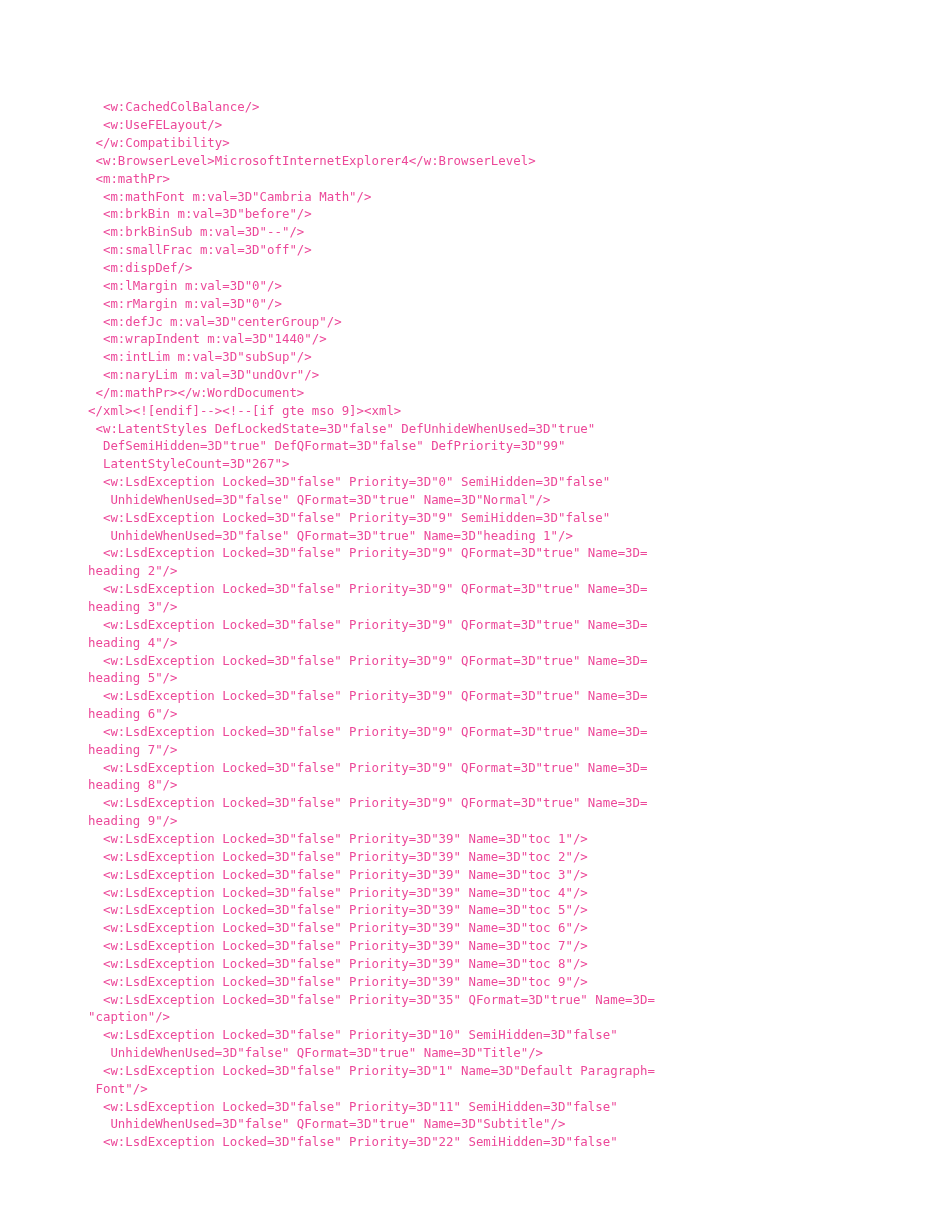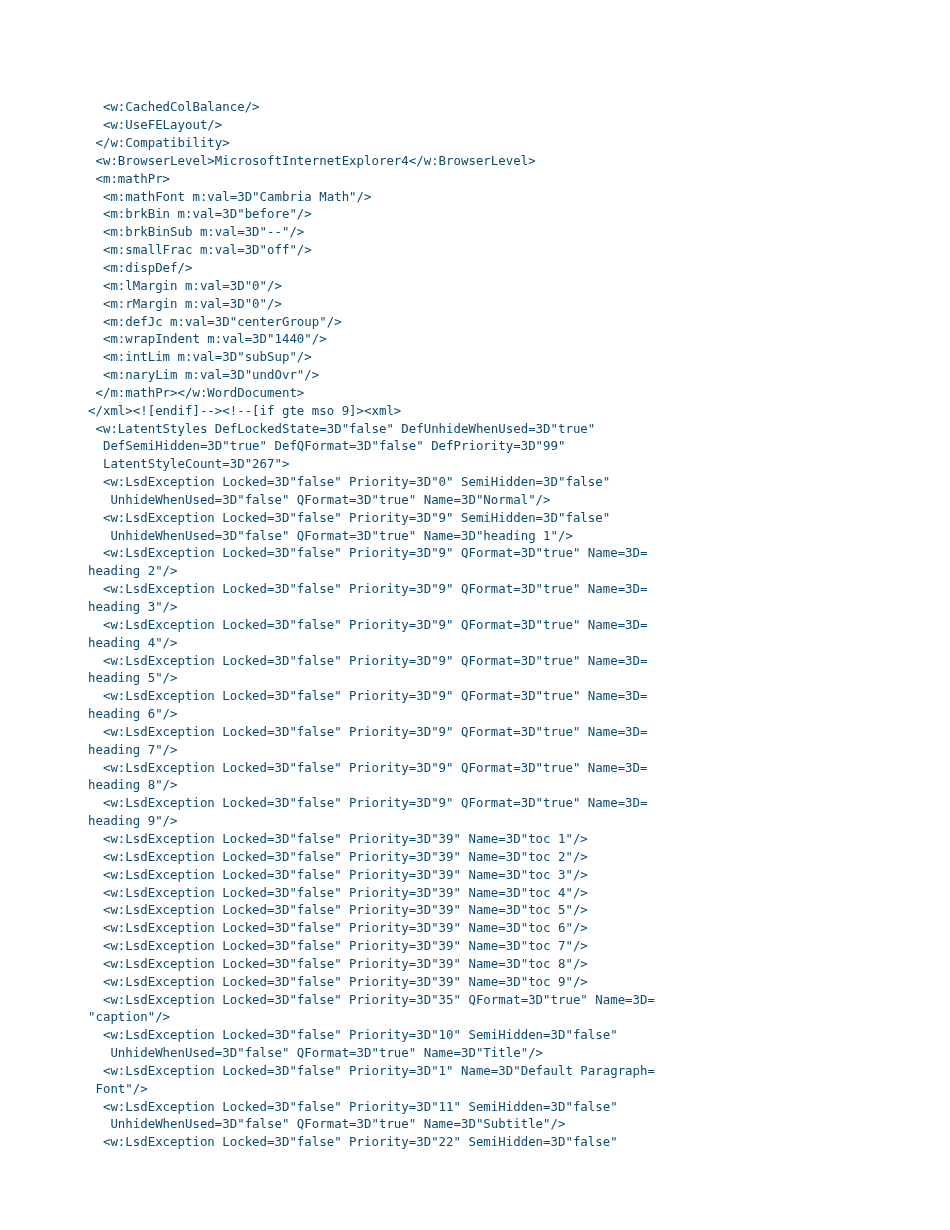--- a/index.html
+++ b/index.html
@@ -16,21 +16,21 @@
     box-sizing: border-box;
   }
   .code-block {
     position: absolute;
     left: 88px;
     top: 86px;
     width: 800px;
     font-family: "DejaVu Sans Mono", "Liberation Mono", monospace;
     font-size: 12.4px;
     line-height: 17.85px;
-    color: #0c4a6e;
+    color: #ec4899;
     white-space: pre;
     letter-spacing: 0px;
   }
   .code-line {
     white-space: pre;
     min-height: 17.85px;
   }
 </style>
 </head>
 <body>

